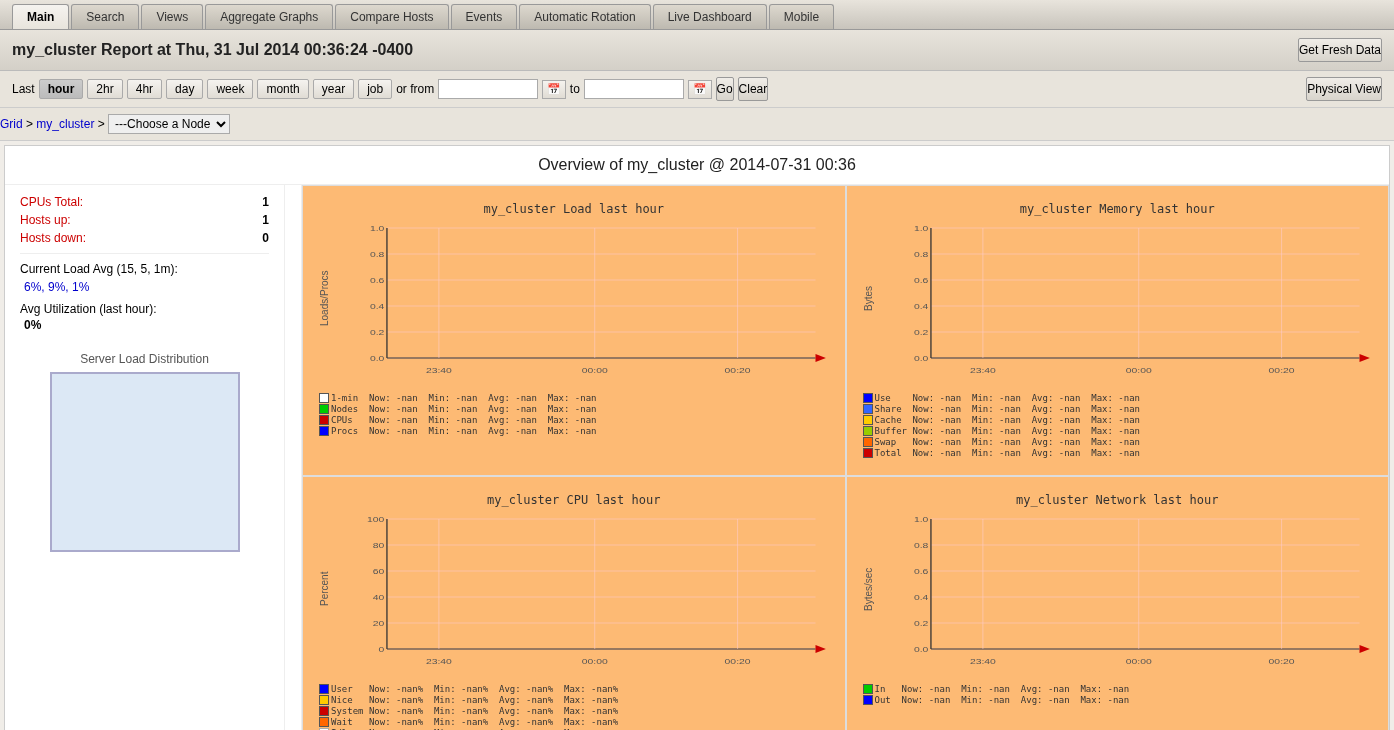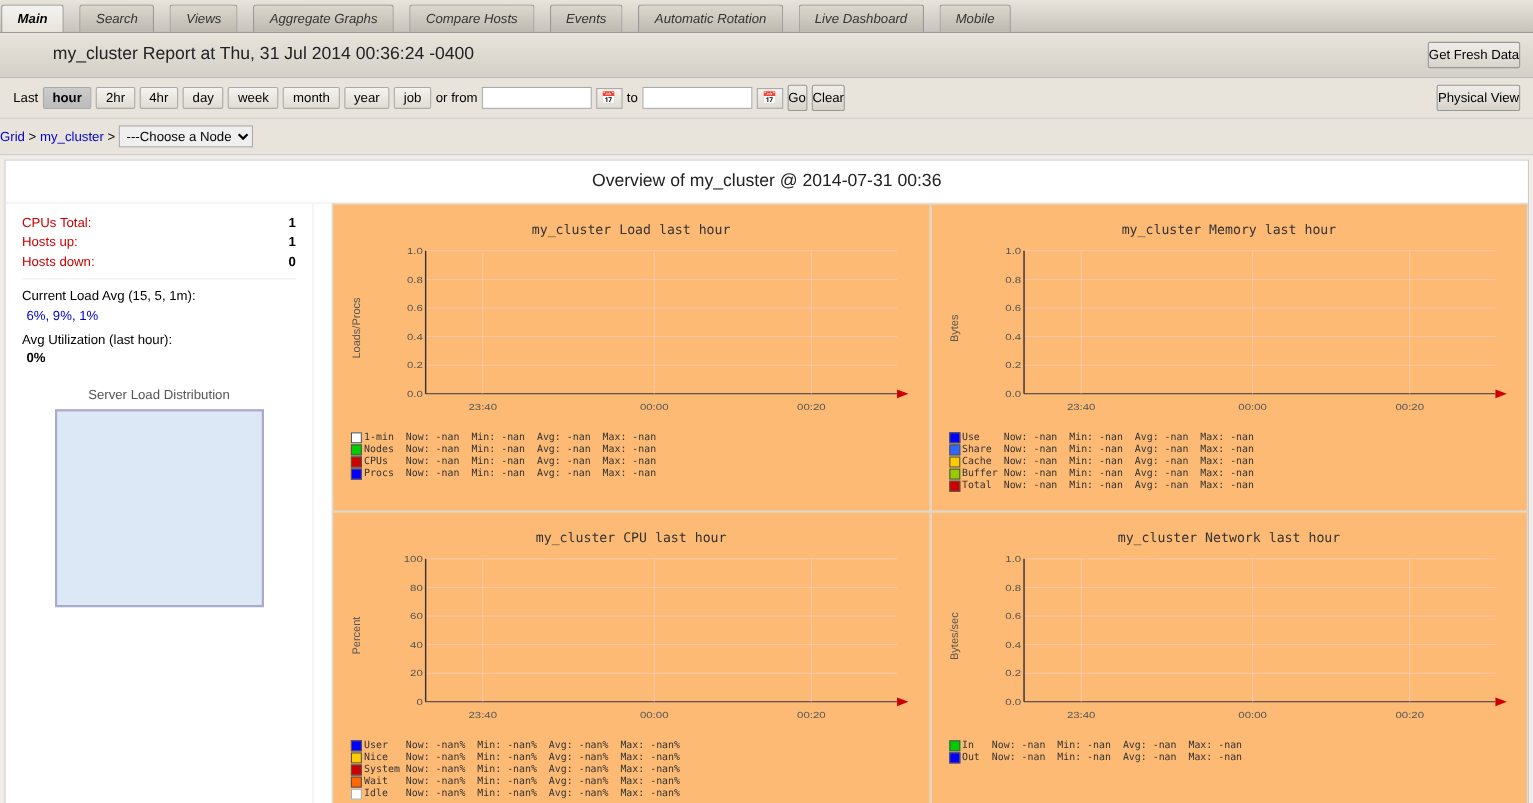--- a/index.html
+++ b/index.html
@@ -3,23 +3,22 @@
   <meta charset="utf-8">
   <style>
     * { box-sizing: border-box; margin: 0; padding: 0; }
     body { font-family: Arial, Helvetica, sans-serif; font-size: 12px; background: #d4d0c8; }
 
     
     .tab-bar {
       display: flex;
       background: linear-gradient(to bottom, #e8e4dc, #c8c4bc);
       border-bottom: 1px solid #999;
-      padding: 4px 4px 0 1px;
-      gap: 14px;
-      font-style: italic;
+      padding: 4px 4px 0 12px;
+      gap: 2px;
     }
     .tab {
       padding: 5px 14px;
       background: linear-gradient(to bottom, #ddd8ce, #bdb9b0);
       border: 1px solid #999;
       border-bottom: none;
       cursor: pointer;
       font-size: 12px;
       color: #333;
       border-radius: 3px 3px 0 0;
@@ -40,23 +39,22 @@
     .header-bar {
       background: linear-gradient(to bottom, #e8e4dc, #d4d0c8);
       padding: 8px 12px;
       display: flex;
       justify-content: space-between;
       align-items: center;
       border-bottom: 1px solid #bbb;
     }
     .header-title {
       font-size: 16px;
-      font-weight: normal;
+      font-weight: bold;
       color: #222;
-      margin-left: 36px;
     }
     .btn {
       padding: 4px 0;
       background: linear-gradient(to bottom, #f0ede8, #d8d4cc);
       border: 1px solid #999;
       cursor: pointer;
       font-size: 12px;
       border-radius: 2px;
     }
 
@@ -413,20 +411,24 @@
             </div>
             <div class="legend-row">
               <div class="legend-color" style="background:#ffcc00;"></div>
               <span class="legend-text">Cache&nbsp;&nbsp;Now: -nan&nbsp;&nbsp;Min: -nan&nbsp;&nbsp;Avg: -nan&nbsp;&nbsp;Max: -nan</span>
             </div>
             <div class="legend-row">
               <div class="legend-color" style="background:#99cc00;"></div>
               <span class="legend-text">Buffer Now: -nan&nbsp;&nbsp;Min: -nan&nbsp;&nbsp;Avg: -nan&nbsp;&nbsp;Max: -nan</span>
             </div>
             <div class="legend-row">
+              <div class="legend-color" style="background:#ff6600;"></div>
+              <span class="legend-text">Swap&nbsp;&nbsp;&nbsp;Now: -nan&nbsp;&nbsp;Min: -nan&nbsp;&nbsp;Avg: -nan&nbsp;&nbsp;Max: -nan</span>
+            </div>
+            <div class="legend-row">
               <div class="legend-color" style="background:#cc0000;"></div>
               <span class="legend-text">Total&nbsp;&nbsp;Now: -nan&nbsp;&nbsp;Min: -nan&nbsp;&nbsp;Avg: -nan&nbsp;&nbsp;Max: -nan</span>
             </div>
           </div>
         </div>
 
         <div class="chart-panel">
           <div class="chart-title">my_cluster CPU last hour</div>
           <div style="position:relative; display:flex;">
             <div style="writing-mode:vertical-rl; transform:rotate(180deg); font-size:10px; color:#555; text-align:center; width:16px; flex-shrink:0; white-space:nowrap;">Percent</div>

